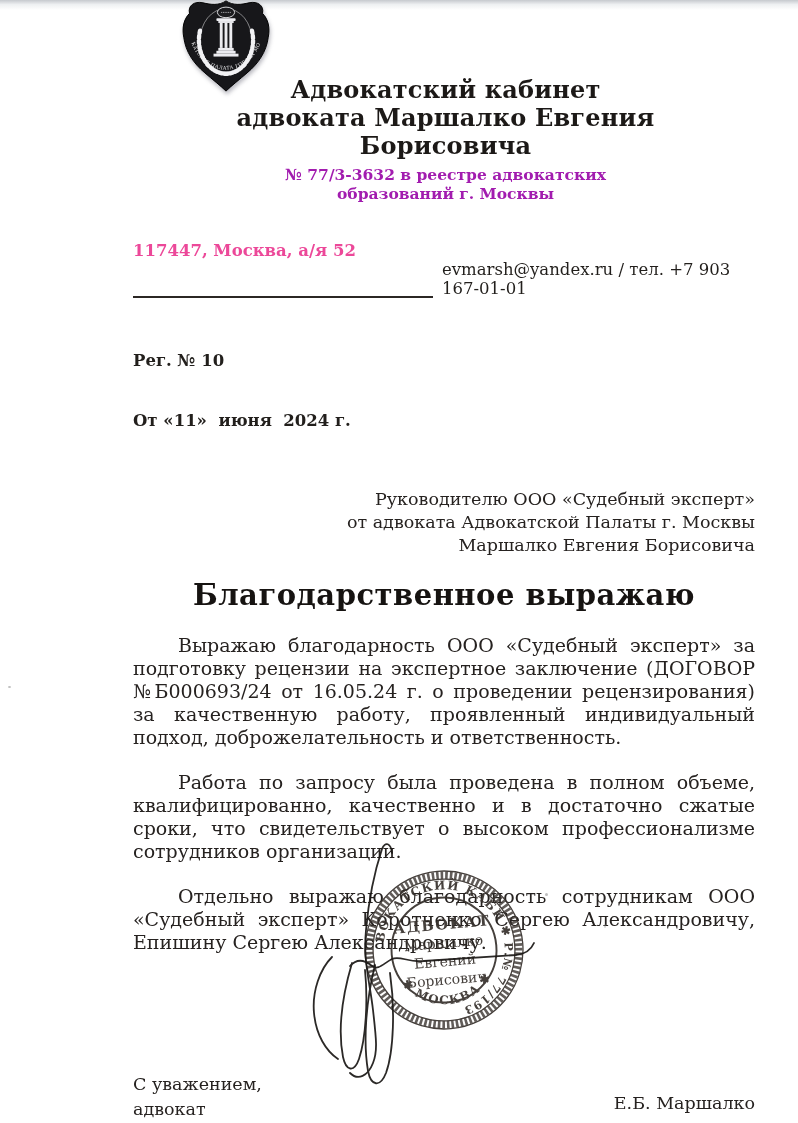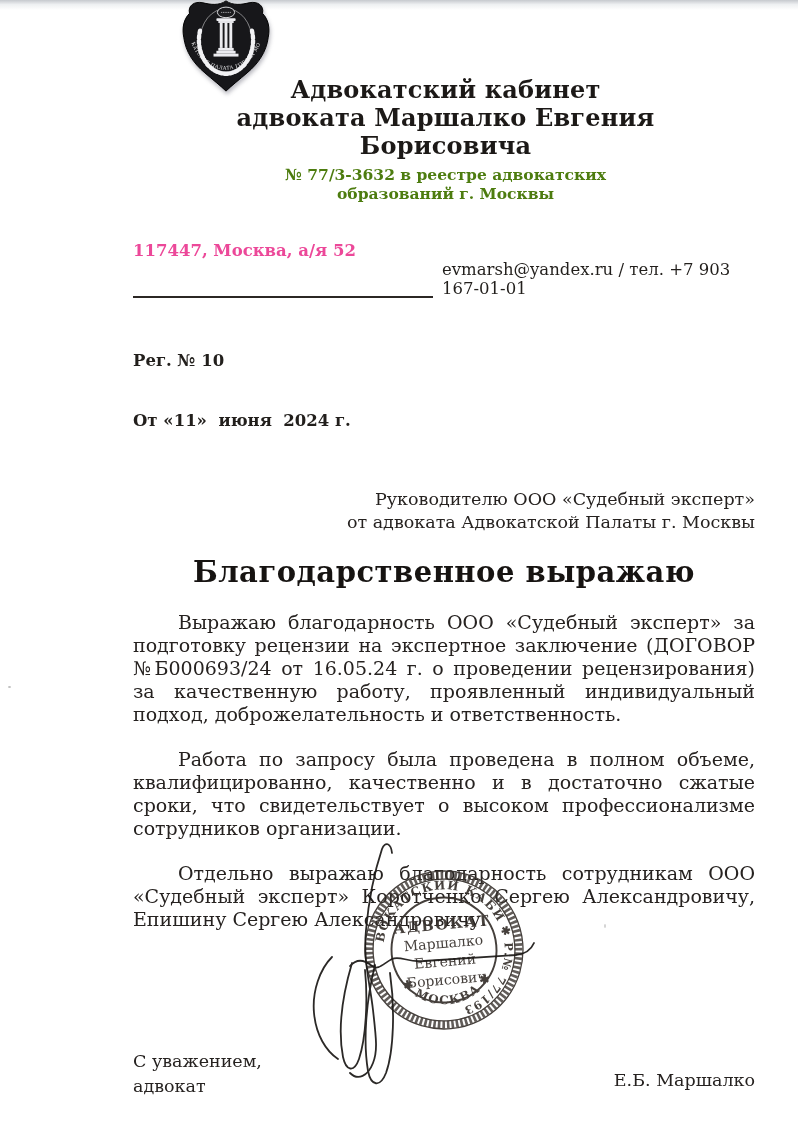--- a/index.html
+++ b/index.html
@@ -15,21 +15,21 @@
     padding:0 43px 0 133px;
   }
   .scan-edge{position:absolute;top:0;left:0;width:798px;height:10px;
     background:linear-gradient(#c6c9ce 0%,#eef0f2 45%,#ffffff 100%);}
   
   .letterhead{position:relative;padding-top:76px;}
   .logo{position:absolute;left:45px;top:-2px;width:96px;height:96px;
     filter:drop-shadow(1px 3px 2px rgba(50,50,70,.35));}
   .letterhead-text{margin-left:95px;width:435px;text-align:center;}
   .org-line{font-weight:bold;font-size:24px;line-height:28px;letter-spacing:.2px;color:#1c1917;}
-  .registry-line{font-weight:bold;font-size:15.5px;line-height:19px;margin-top:5px;color:#4d7c0f;}
+  .registry-line{font-weight:bold;font-size:15.5px;line-height:19px;margin-top:5px;color:#a21caf;}
   
   .address{margin-top:38px;font-weight:bold;font-size:16.5px;color:#ec4899;}
   .contact-row{display:flex;align-items:flex-end;margin-top:0;font-weight:normal;font-size:16.5px;color:#221f1c;}
   .rule{width:300px;height:16px;border-bottom:2px solid #2b2724;margin-right:9px;flex:0 0 auto;}
   .reg-block{margin-top:13px;font-weight:bold;font-size:16.5px;line-height:20px;color:#221f1c;white-space:pre-wrap;}
   
   .recipient{margin-top:17px;text-align:right;font-size:17.5px;line-height:23px;}
   
   .title{margin:21px 0 0 0;text-align:center;font-size:29px;line-height:34px;font-weight:bold;letter-spacing:.5px;color:#161311;}
   .body-par{margin:22px 0 0 0;font-size:19px;line-height:23px;text-align:justify;text-indent:45px;}
@@ -94,20 +94,21 @@
   </div>
 
   <div class="reg-block">
     <div>Рег. № 10</div>
     <div>От «11»  июня  2024 г.</div>
   </div>
 
   <div class="recipient">
     <div>Руководителю ООО «Судебный эксперт»</div>
     <div>от адвоката Адвокатской Палаты г. Москвы</div>
+    <div>Маршалко Евгения Борисовича</div>
   </div>
 
   <h1 class="title">Благодарственное выражаю</h1>
   <p class="body-par">Выражаю благодарность ООО «Судебный эксперт» за подготовку рецензии на экспертное заключение (ДОГОВОР №Б000693/24 от 16.05.24 г. о проведении рецензирования) за качественную работу, проявленный индивидуальный подход, доброжелательность и ответственность.</p>
   <p class="body-par">Работа по запросу была проведена в полном объеме, квалифицированно, качественно и в достаточно сжатые сроки, что свидетельствует о высоком профессионализме сотрудников организации.</p>
   <p class="body-par">Отдельно выражаю благодарность сотрудникам ООО «Судебный эксперт» Коротченко Сергею Александровичу, Епишину Сергею Александровичу.</p>
 
   <div class="signoff">
     <div class="signoff-left">
       <div>С уважением,</div>

